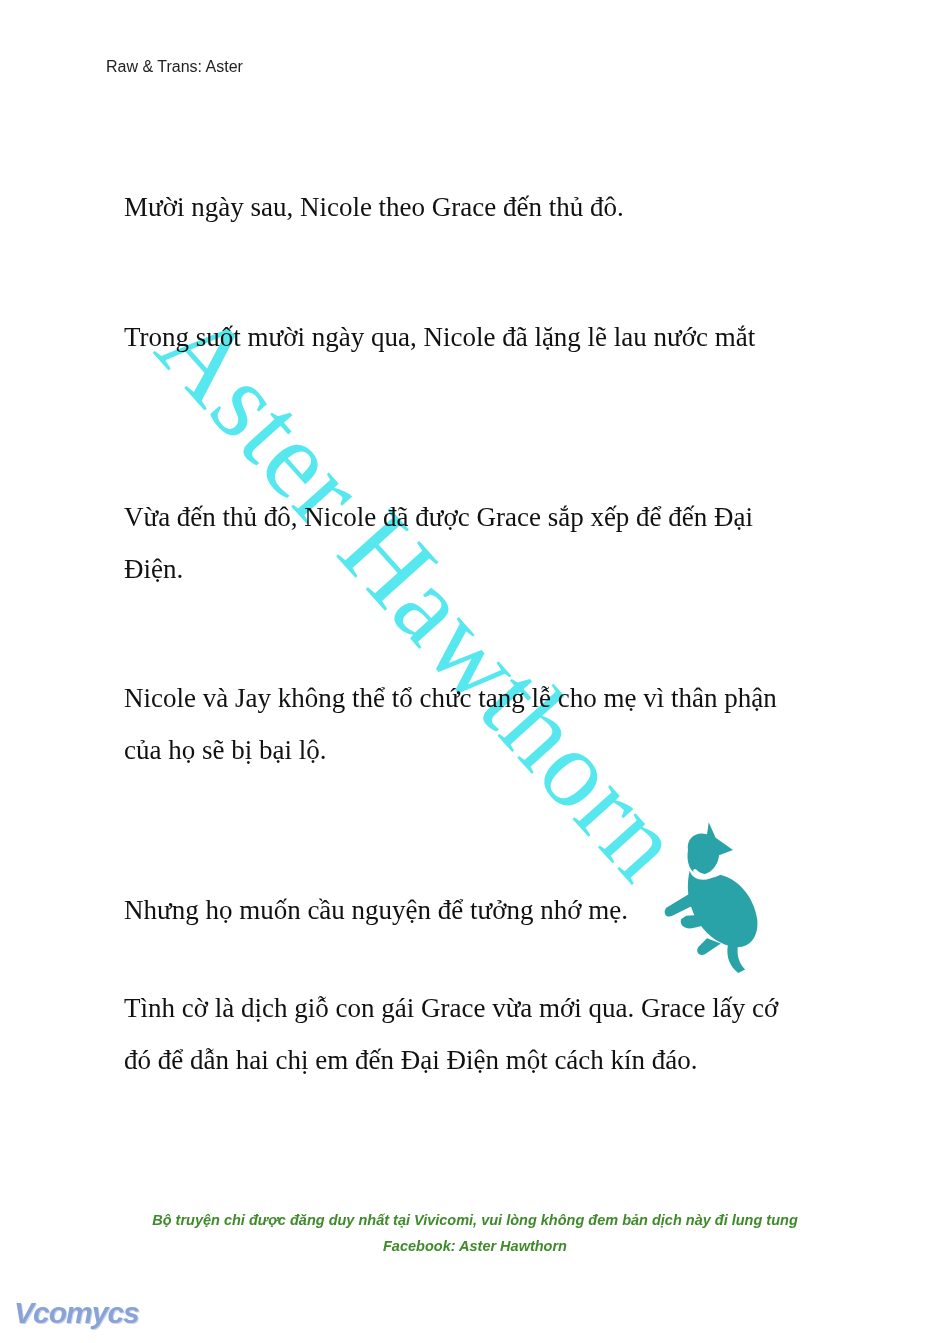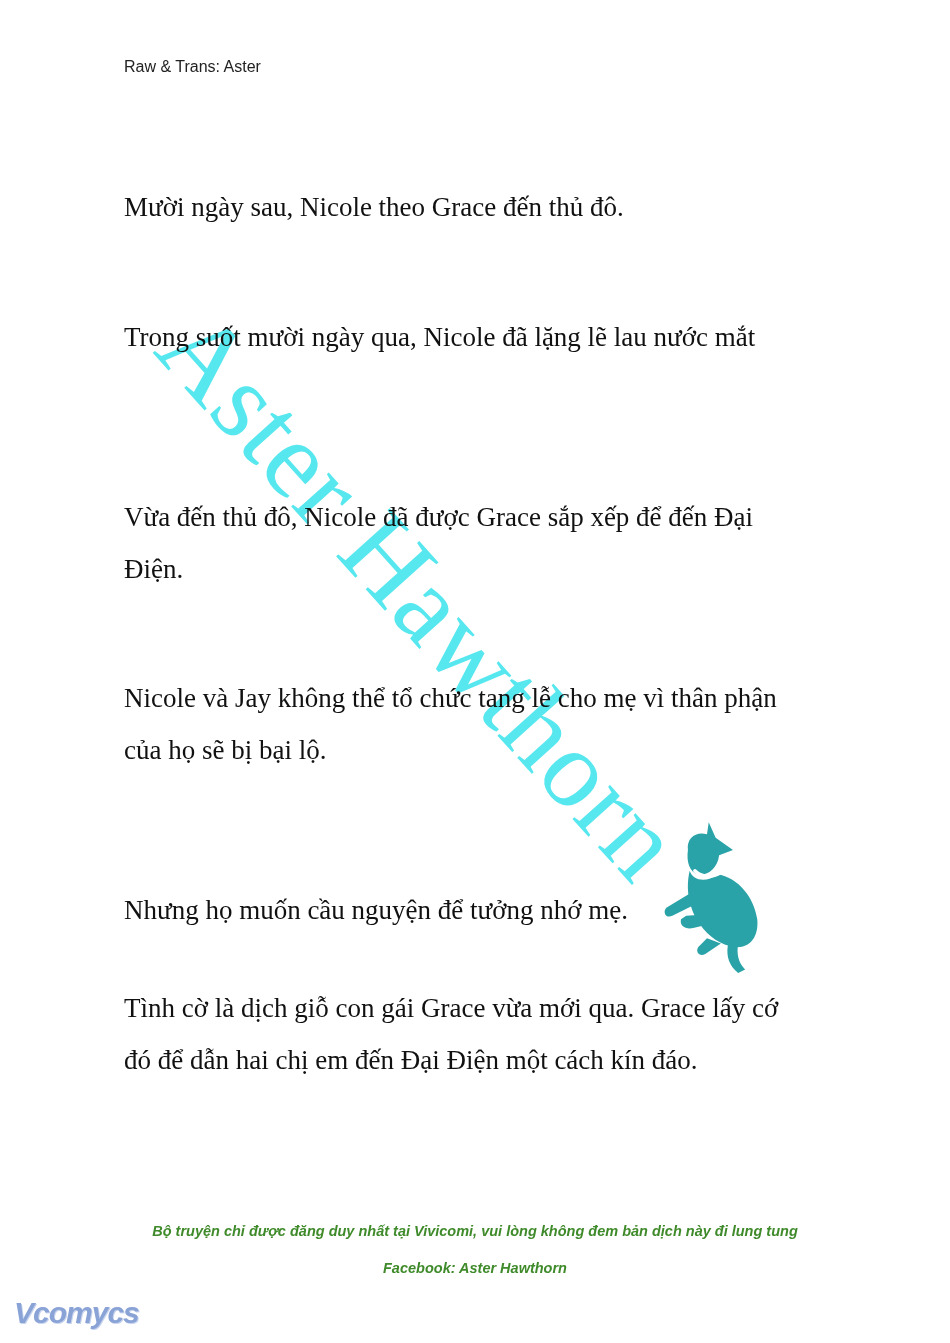--- a/index.html
+++ b/index.html
@@ -10,21 +10,21 @@
     body {
       width: 950px;
       height: 1343px;
       position: relative;
       overflow: hidden;
       font-family: "Liberation Serif", serif;
       color: #111111;
     }
     .header-credit {
       position: absolute;
-      left: 124px;
+      left: 106px;
       top: 58px;
       font-family: "Liberation Sans", sans-serif;
       font-size: 16px;
       color: #222222;
     }
     .paragraph {
       position: absolute;
       left: 116px;
       width: 720px;
       font-family: "Liberation Serif", serif;
@@ -62,21 +62,21 @@
       width: 950px;
       top: 1207px;
       text-align: center;
       font-family: "Liberation Sans", sans-serif;
       font-style: italic;
       font-weight: bold;
       font-size: 14.5px;
       line-height: 25px;
       color: #3f8a2a;
     }
-    .footer-notice div { margin: 12px; }
+    .footer-notice div { margin: 1px; }
     .vcomycs-logo {
       position: absolute;
       left: 14px;
       top: 1296px;
       font-family: "Liberation Sans", sans-serif;
       font-style: italic;
       font-weight: bold;
       font-size: 30px;
       letter-spacing: -1px;
       color: #8aa3d6;

